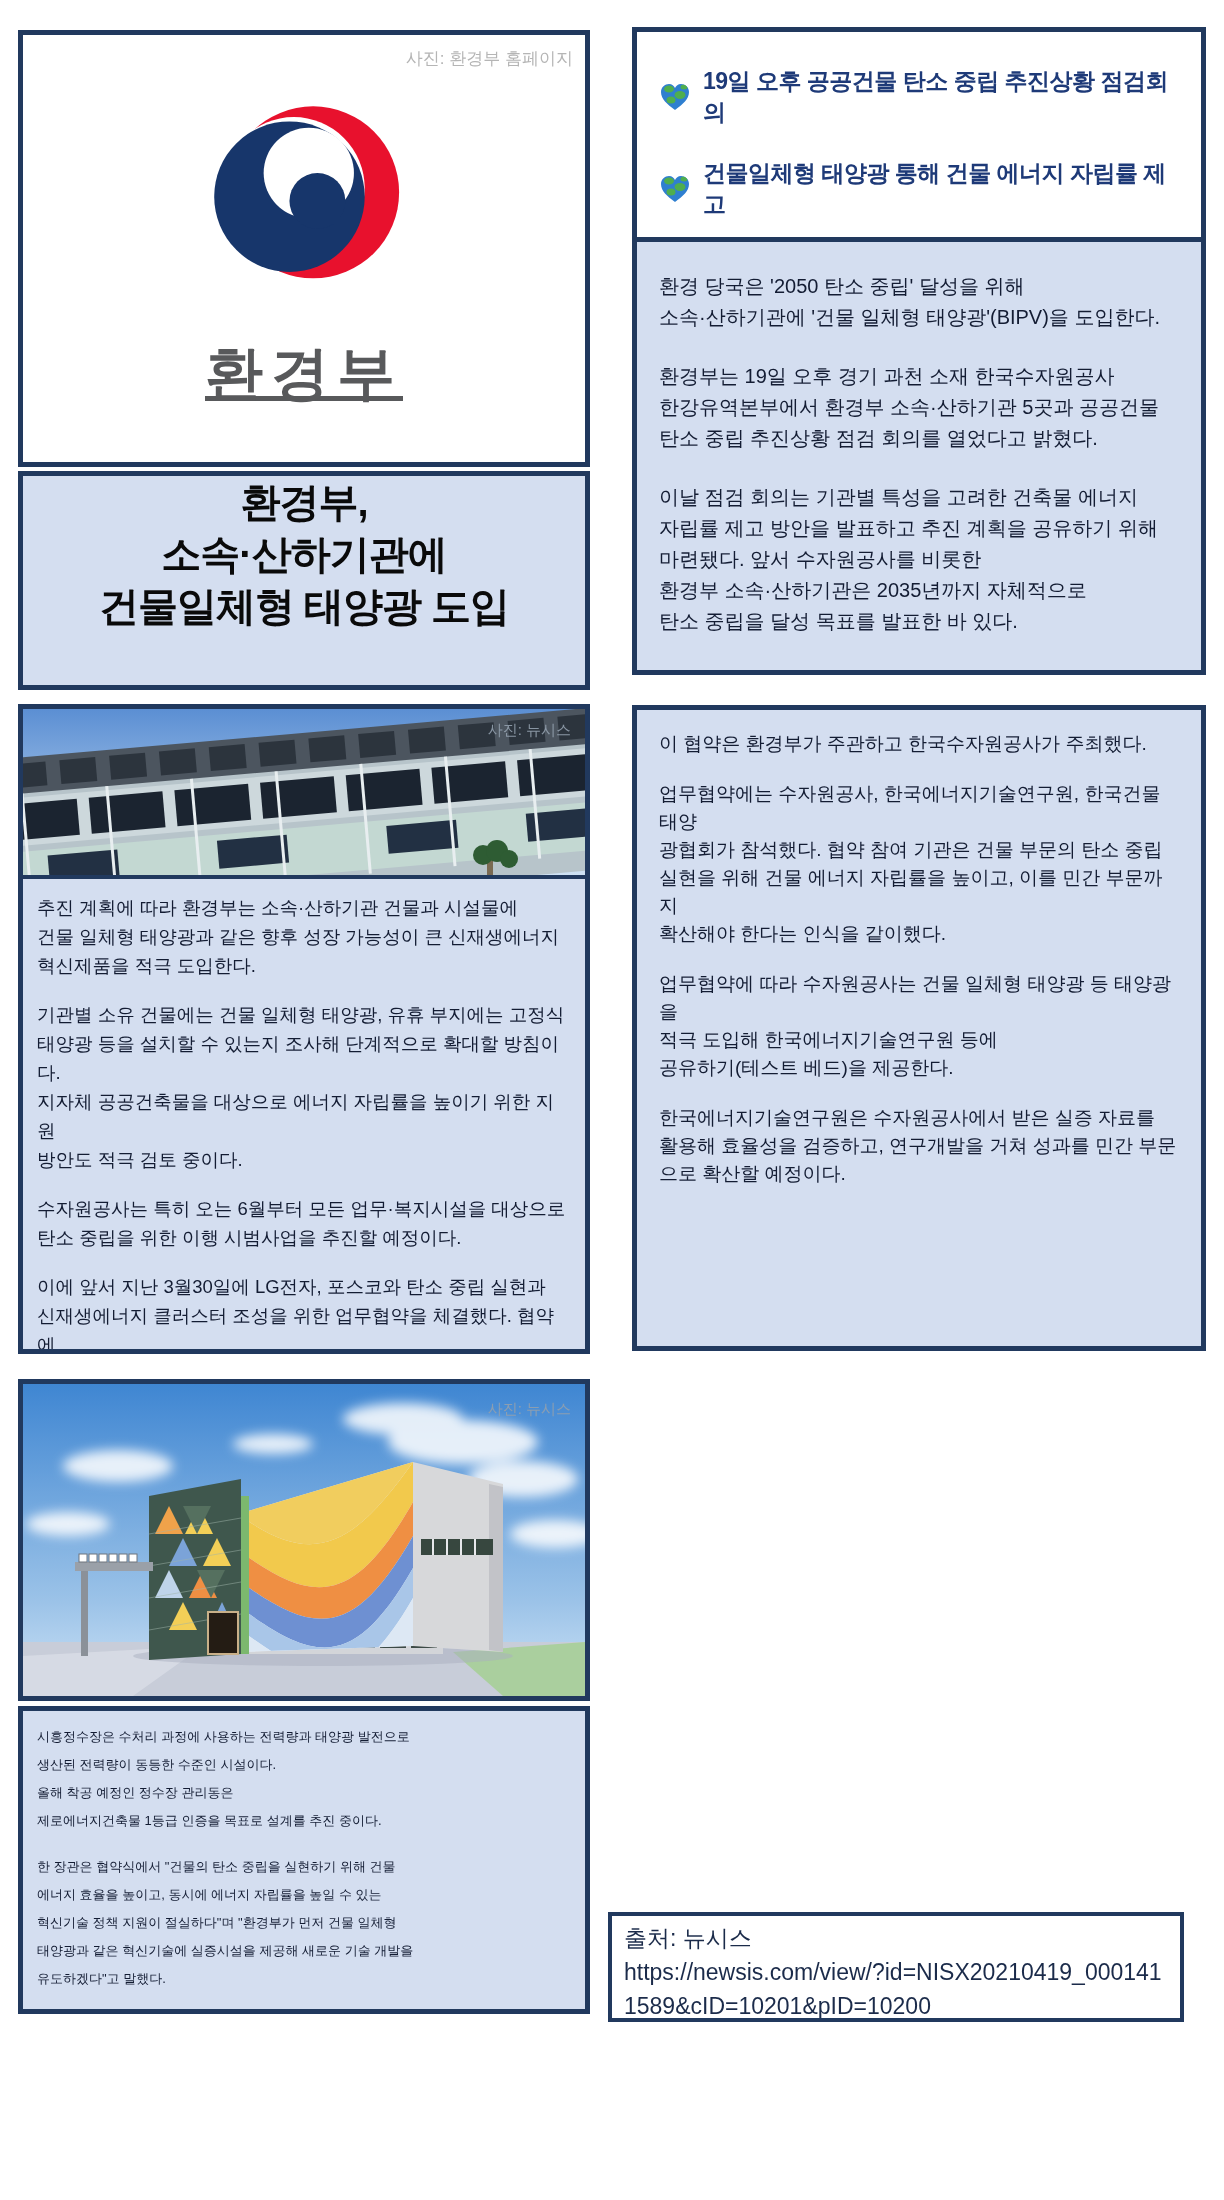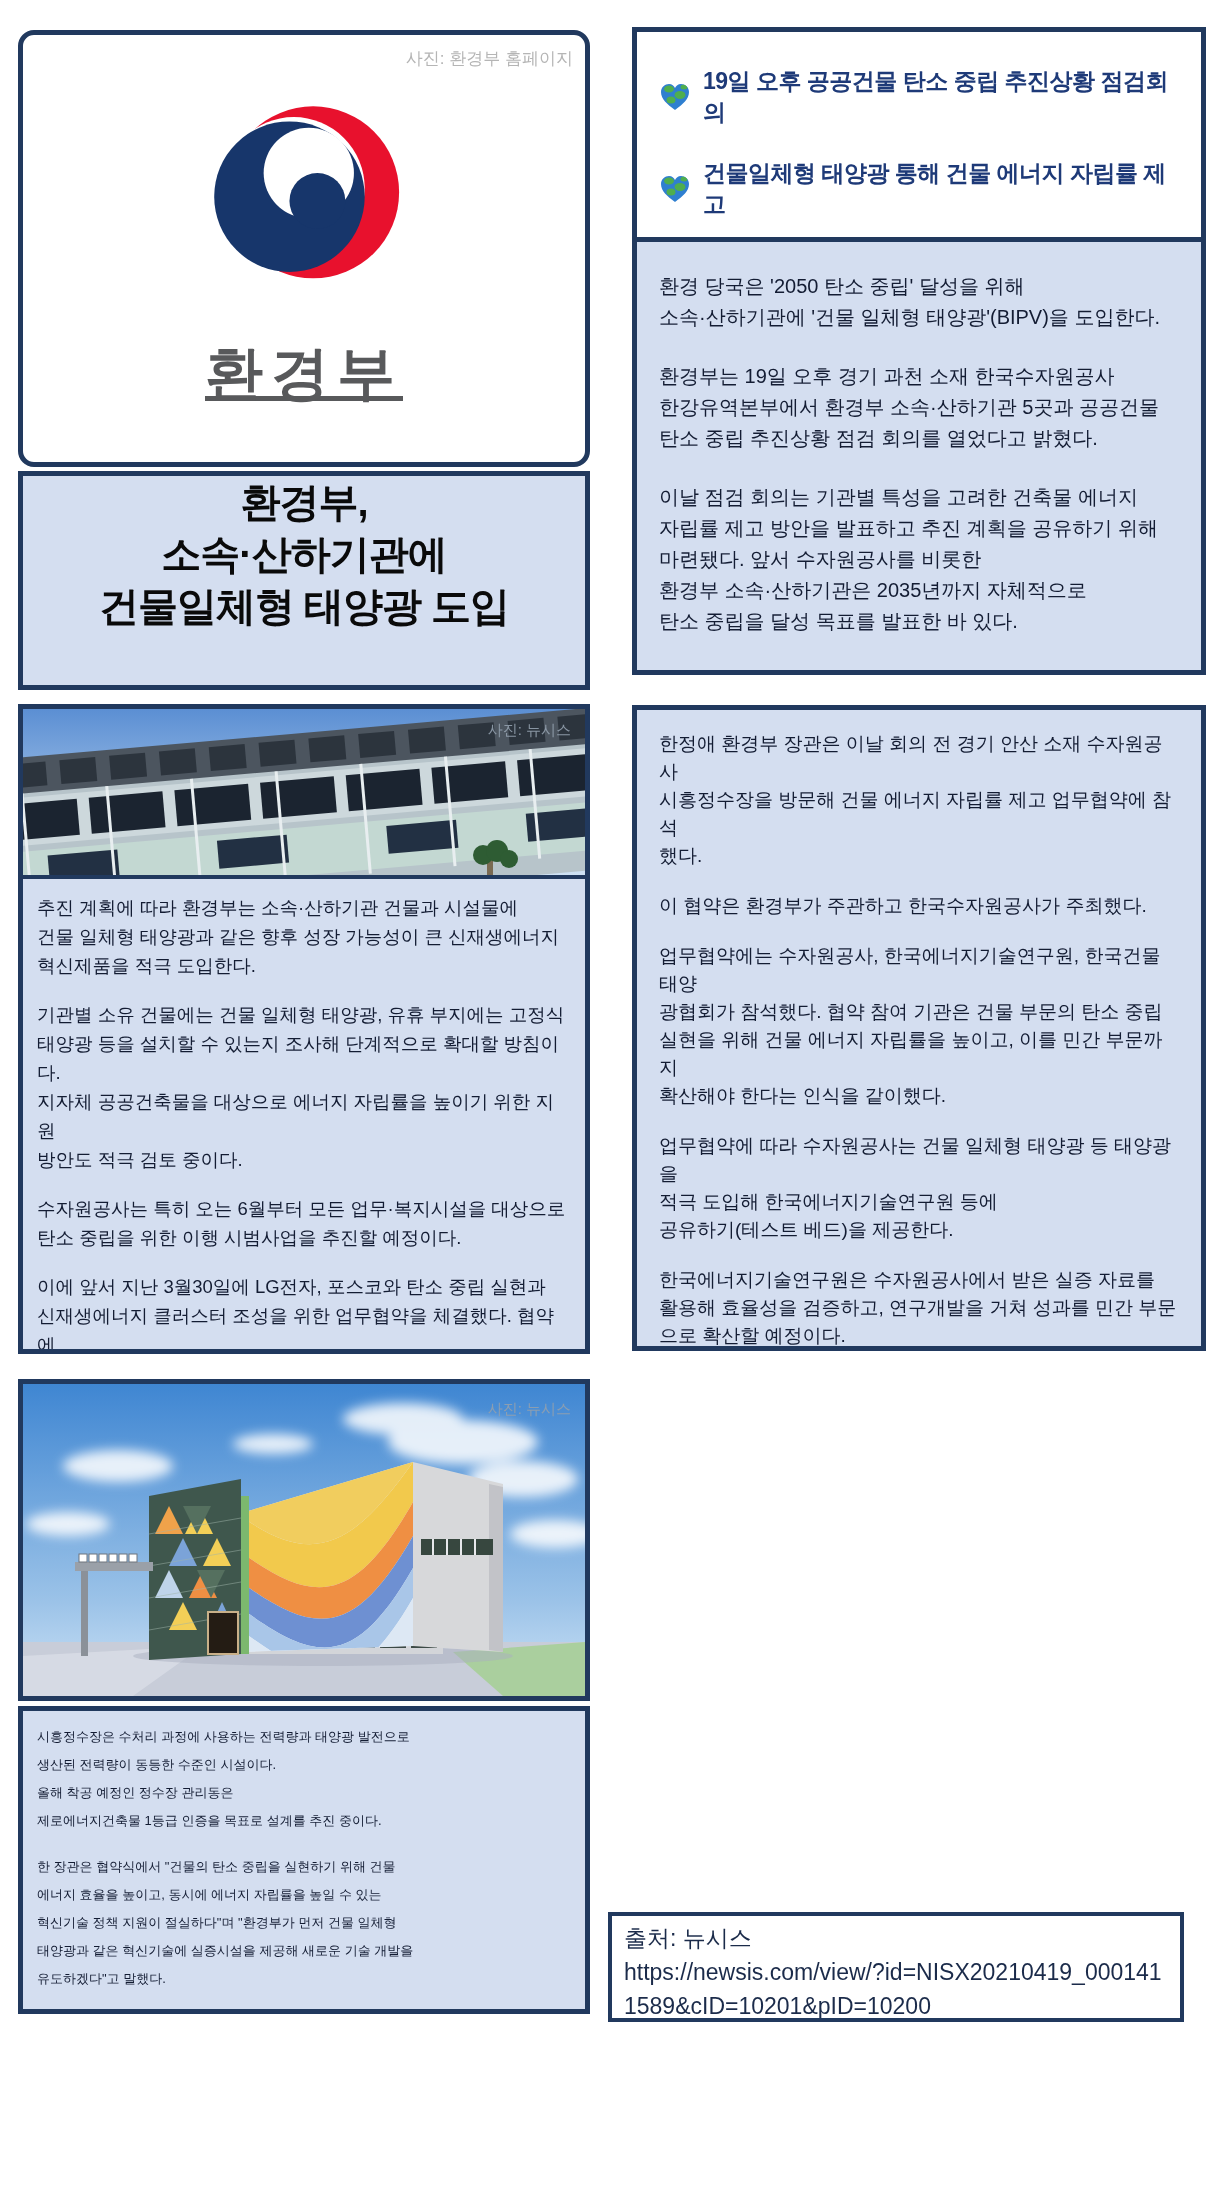--- a/index.html
+++ b/index.html
@@ -2,21 +2,21 @@
 <html><head>
 <meta charset="utf-8">
 <style>
   html,body{margin:0;padding:0;background:#ffffff;}
   body{font-family:"Liberation Sans","DejaVu Sans",sans-serif;}
   #page{position:relative;width:1224px;height:2200px;background:#ffffff;overflow:hidden;}
   .box{position:absolute;box-sizing:border-box;border:5px solid #21395e;background:#ffffff;overflow:hidden;}
   .panel{background:#d4def0;}
   .para{white-space:pre-line;margin:0 0 20px 0;color:#131c33;}
   
-  #logo-box{left:18px;top:30px;width:572px;height:437px;border-radius:16px;}
+  #logo-box{left:18px;top:30px;width:572px;height:437px;}
   .logo-caption{position:absolute;top:12px;right:12px;font-size:17px;color:#b5b5b5;}
   .logo-wrap{position:absolute;left:0;top:52px;width:100%;text-align:center;}
   .logo-label{position:absolute;left:0;top:300px;width:100%;text-align:center;
     font-size:58px;font-weight:bold;color:#58595b;letter-spacing:8px;text-decoration:underline;}
   #title-box{left:18px;top:471px;width:572px;height:219px;display:flex;align-items:flex-start;justify-content:center;}
   .title-lines{width:100%;text-align:center;font-size:40px;font-weight:800;color:#0a0a0a;
     line-height:1.3;letter-spacing:-1px;}
   #article1-box{left:18px;top:704px;width:572px;height:650px;padding:0;}
   .photo-strip{display:block;width:100%;height:166px;border-bottom:4px solid #21395e;}
   .article-text{background:#d4def0;padding:14px 14px 8px 14px;font-size:18.5px;line-height:29px;height:100%;}
@@ -289,23 +289,20 @@
 한강유역본부에서 환경부 소속·산하기관 5곳과 공공건물
 탄소 중립 추진상황 점검 회의를 열었다고 밝혔다.</p>
     <p class="para">이날 점검 회의는 기관별 특성을 고려한 건축물 에너지
 자립률 제고 방안을 발표하고 추진 계획을 공유하기 위해
 마련됐다. 앞서 수자원공사를 비롯한
 환경부 소속·산하기관은 2035년까지 자체적으로
 탄소 중립을 달성 목표를 발표한 바 있다.</p>
   </div>
 
   <div id="rbody2-box" class="box panel">
-    <p class="para">한정애 환경부 장관은 이날 회의 전 경기 안산 소재 수자원공사
-시흥정수장을 방문해 건물 에너지 자립률 제고 업무협약에 참석
-했다.</p>
     <p class="para">이 협약은 환경부가 주관하고 한국수자원공사가 주최했다.</p>
     <p class="para">업무협약에는 수자원공사, 한국에너지기술연구원, 한국건물태양
 광협회가 참석했다. 협약 참여 기관은 건물 부문의 탄소 중립
 실현을 위해 건물 에너지 자립률을 높이고, 이를 민간 부문까지
 확산해야 한다는 인식을 같이했다.</p>
     <p class="para">업무협약에 따라 수자원공사는 건물 일체형 태양광 등 태양광을
 적극 도입해 한국에너지기술연구원 등에
 공유하기(테스트 베드)을 제공한다.</p>
     <p class="para">한국에너지기술연구원은 수자원공사에서 받은 실증 자료를
 활용해 효율성을 검증하고, 연구개발을 거쳐 성과를 민간 부문

